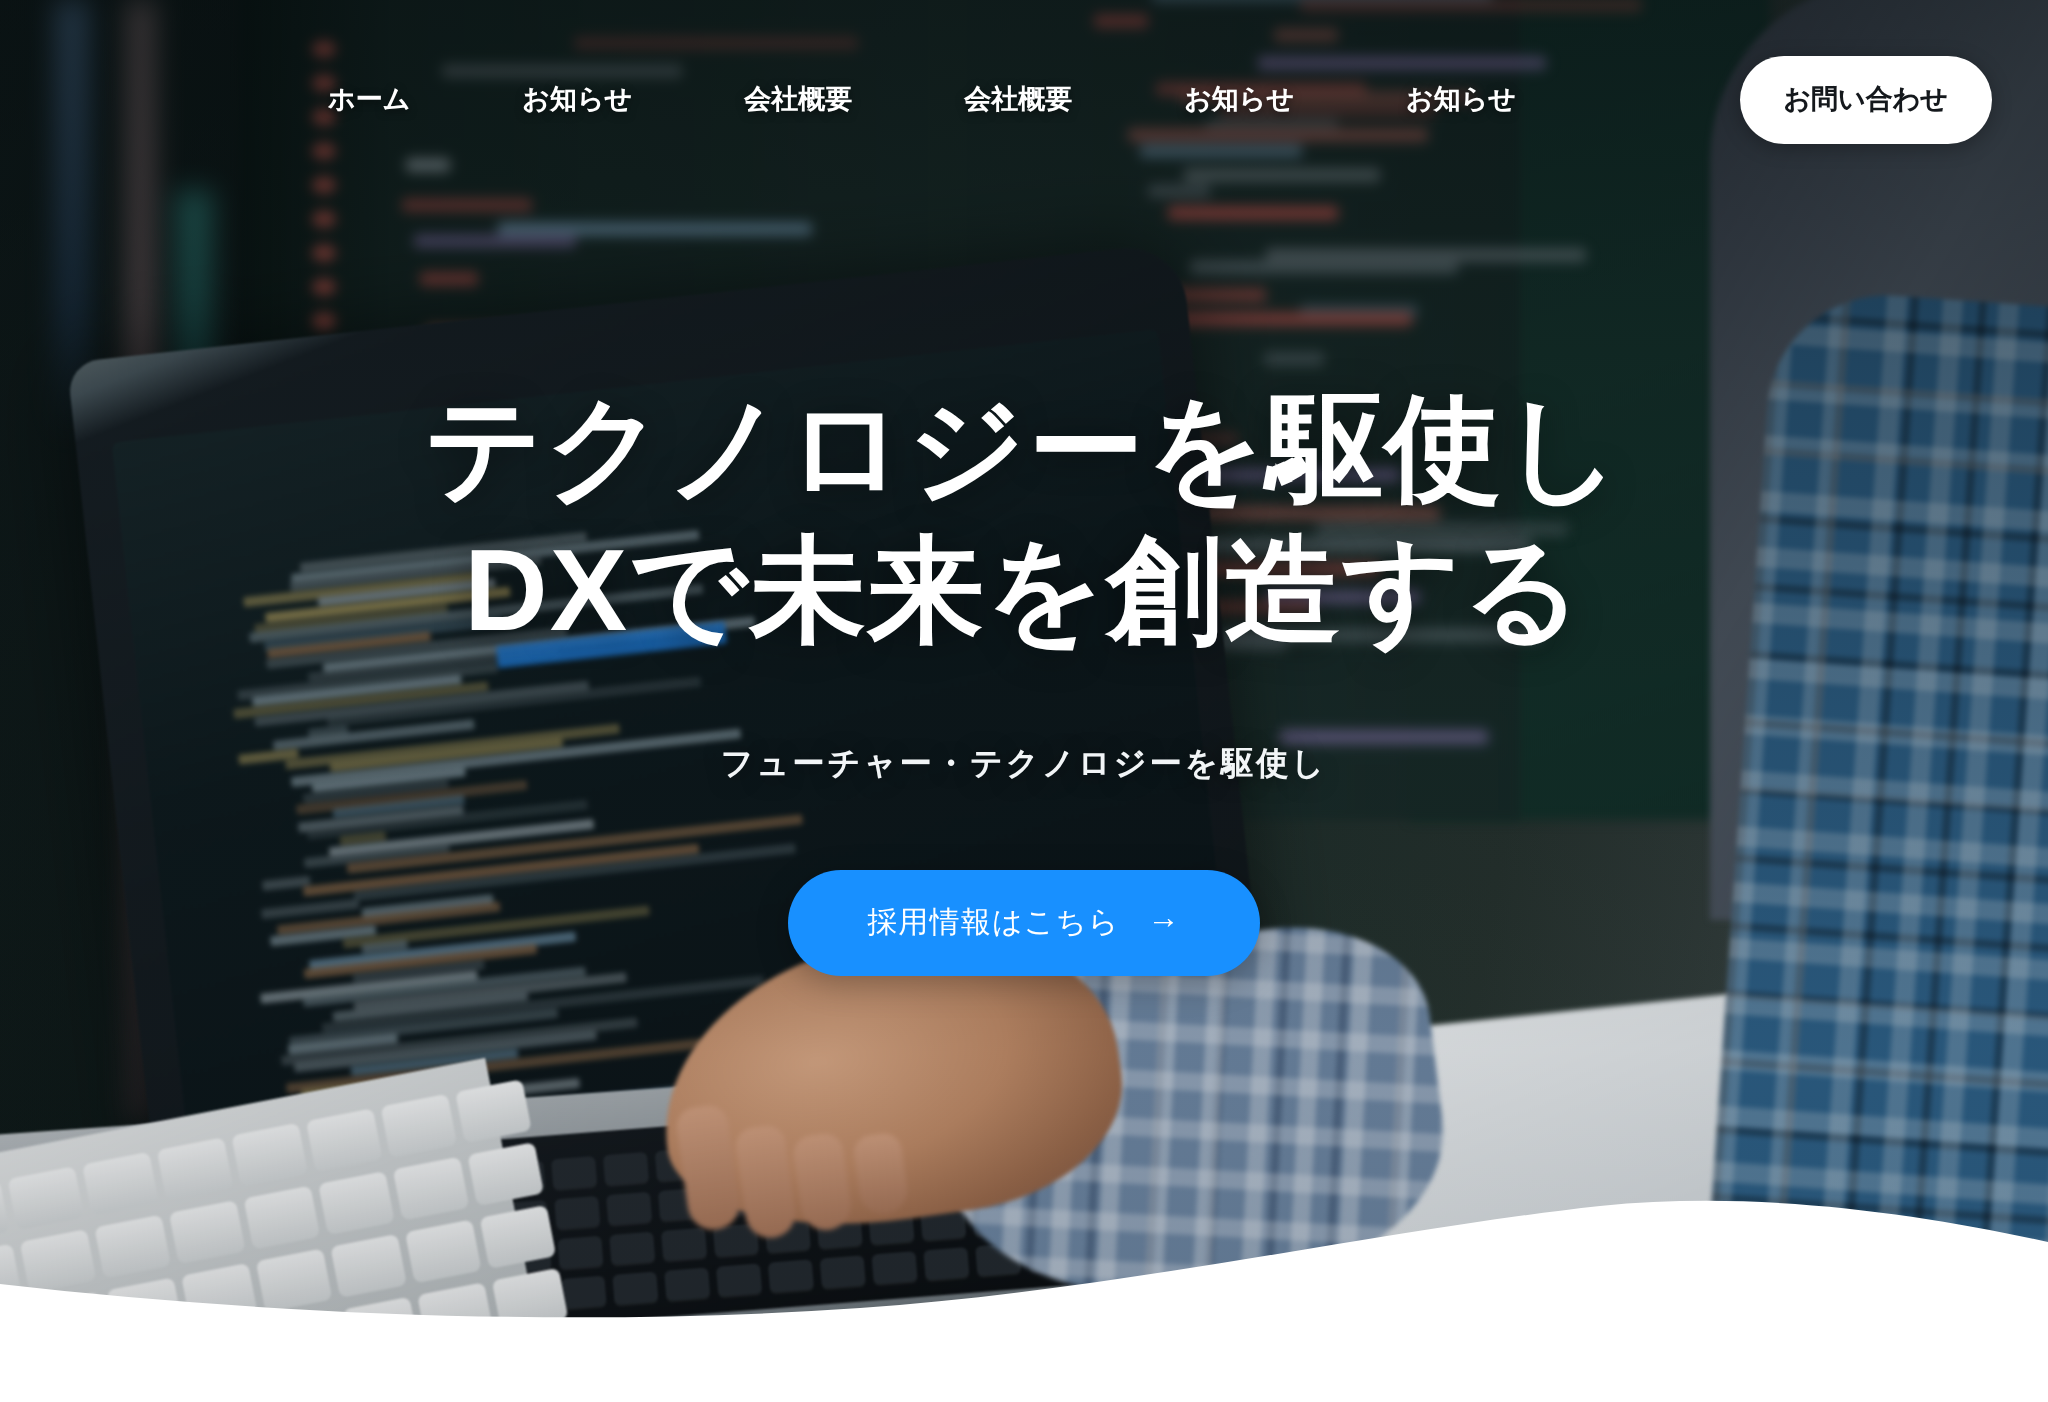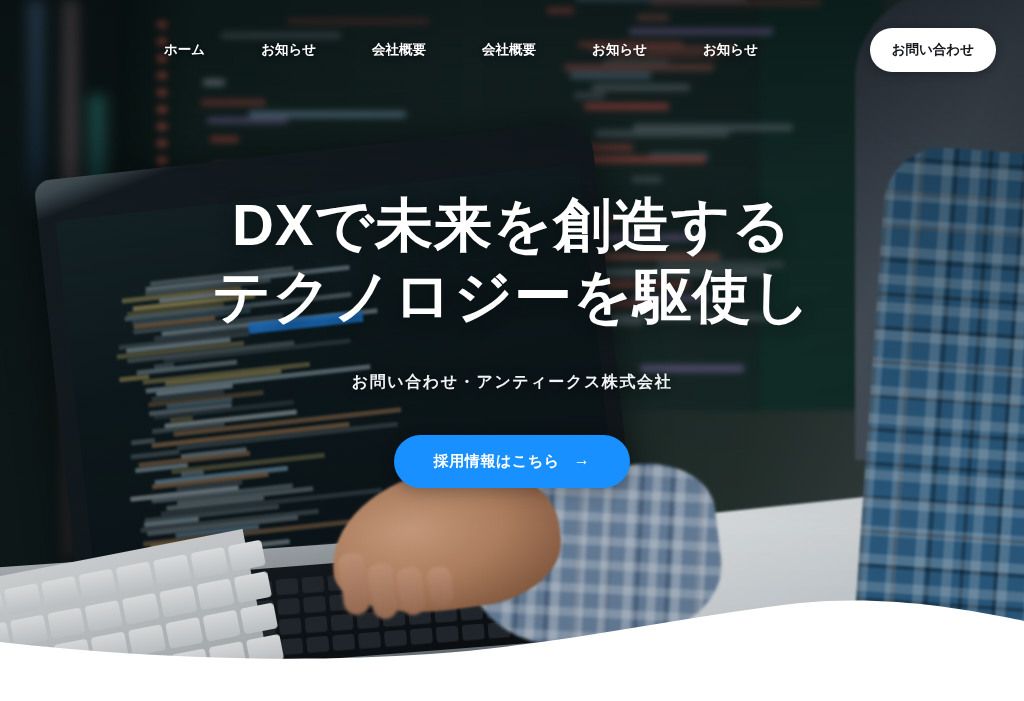--- a/index.html
+++ b/index.html
@@ -191,21 +191,21 @@
     color: #fff; font-weight: 700; font-size: 58px; line-height: 1.22;
     letter-spacing: 1px; text-shadow: 0 2px 18px rgba(0,0,0,.45);
   }
   .subtitle {
     color: #f2f5f7; font-weight: 700; font-size: 16px;
     letter-spacing: 1.6px; margin-top: 40px;
     text-shadow: 0 1px 10px rgba(0,0,0,.55);
   }
   .cta {
     margin-top: 42px; background: #1890ff; color: #fff; border: none;
-    font-size: 15px; font-weight: 700; letter-spacing: .6px;
+    font-size: 15px; font-weight: 400; letter-spacing: .6px;
     padding: 17px 40px; border-radius: 999px; cursor: pointer;
     display: inline-flex; gap: 14px;
     box-shadow: 0 4px 16px rgba(0,0,0,.25);
     font-family: "Liberation Sans", "DejaVu Sans", sans-serif;
   }
   .cta .arrow { font-size: 16px; line-height: 1; }
 
   
   .wave { position: absolute; left: 0; bottom: 0; width: 1024px; height: 110px; z-index: 30; display:block; }
 </style>
@@ -499,24 +499,24 @@
       <span class="nav-item">会社概要</span>
       <span class="nav-item">お知らせ</span>
       <span class="nav-item">お知らせ</span>
     </nav>
 
     <button class="contact-btn">お問い合わせ</button>
   </div>
 
   <div class="hero-copy">
     <div class="headline">
+      <div>テクノロジーを駆使し</div>
       <div>DXで未来を創造する</div>
-      <div>テクノロジーを駆使し</div>
     </div>
-    <div class="subtitle">お問い合わせ・アンティークス株式会社</div>
+    <div class="subtitle">フューチャー・テクノロジーを駆使し</div>
     <button class="cta">
       <span>採用情報はこちら</span>
       <span class="arrow">→</span>
     </button>
   </div>
 
   <svg class="wave" viewBox="0 0 1024 110" preserveAspectRatio="none">
     <path d="M0,51 C150,68 300,72 430,63 C560,54 690,24 800,12 C880,4 960,16 1024,30 L1024,110 L0,110 Z" fill="#ffffff"></path>
   </svg>
 

